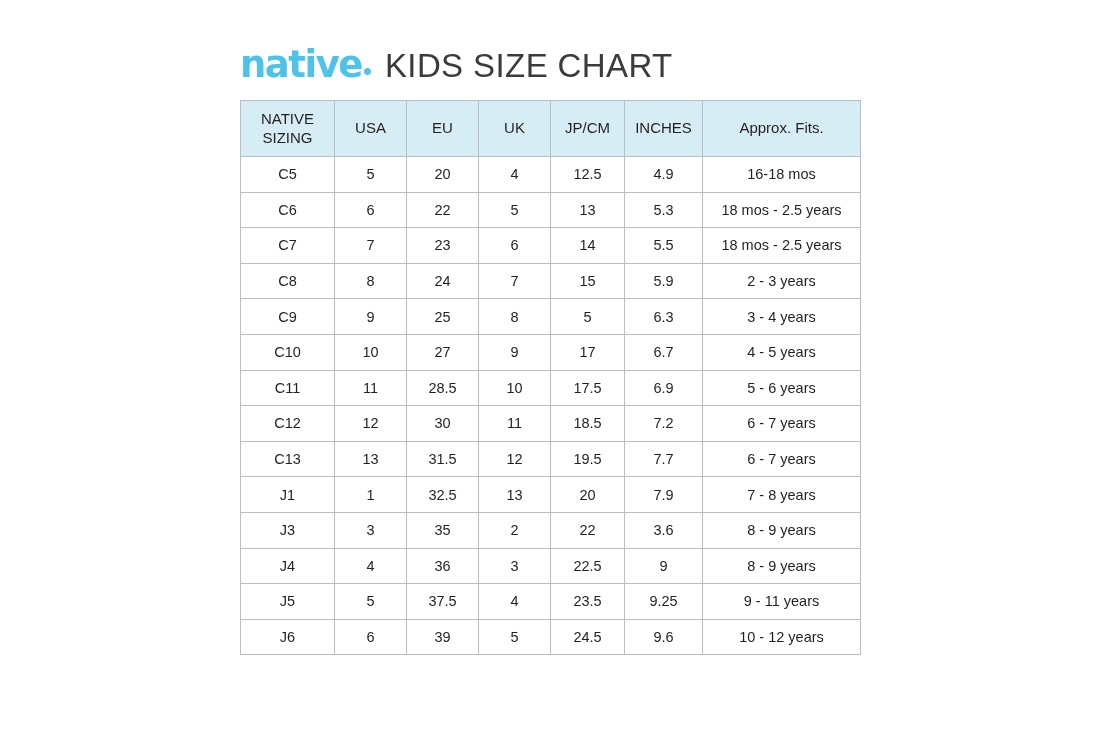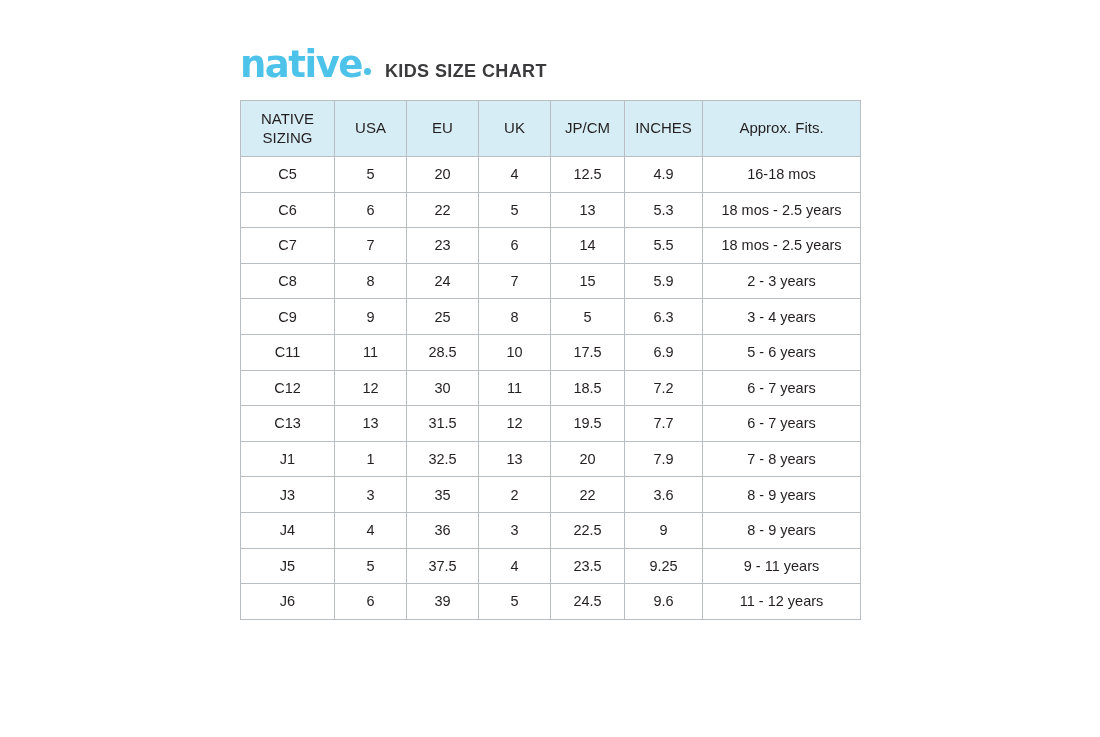--- a/index.html
+++ b/index.html
@@ -44,25 +44,25 @@
     display: inline-block;
     width: 7px;
     height: 7px;
     border-radius: 50%;
     background: #4ec3ea;
     margin-left: 2px;
     vertical-align: 2px;
   }
   .title {
     font-family: "Liberation Sans", sans-serif;
-    font-size: 18px;
+    font-size: 33px;
     letter-spacing: 0.4px;
     color: #3b3b3d;
     line-height: 1;
-    font-weight: 700;
+    font-weight: 400;
   }
   table.size-chart {
     position: absolute;
     left: 240px;
     top: 100px;
     width: 620px;
     border-collapse: collapse;
     table-layout: fixed;
   }
   table.size-chart th,
@@ -165,20 +165,29 @@
         <tr>
           <td>C9</td>
           <td>9</td>
           <td>25</td>
           <td>8</td>
           <td>5</td>
           <td>6.3</td>
           <td>3 - 4 years</td>
         </tr>
         <tr>
+          <td>C10</td>
+          <td>10</td>
+          <td>27</td>
+          <td>9</td>
+          <td>17</td>
+          <td>6.7</td>
+          <td>4 - 5 years</td>
+        </tr>
+        <tr>
           <td>C11</td>
           <td>11</td>
           <td>28.5</td>
           <td>10</td>
           <td>17.5</td>
           <td>6.9</td>
           <td>5 - 6 years</td>
         </tr>
         <tr>
           <td>C12</td>
@@ -234,18 +243,18 @@
           <td>9.25</td>
           <td>9 - 11 years</td>
         </tr>
         <tr>
           <td>J6</td>
           <td>6</td>
           <td>39</td>
           <td>5</td>
           <td>24.5</td>
           <td>9.6</td>
-          <td>11 - 12 years</td>
+          <td>10 - 12 years</td>
         </tr>
       </tbody>
   </table>
 
 </div>
 
 </body></html>

